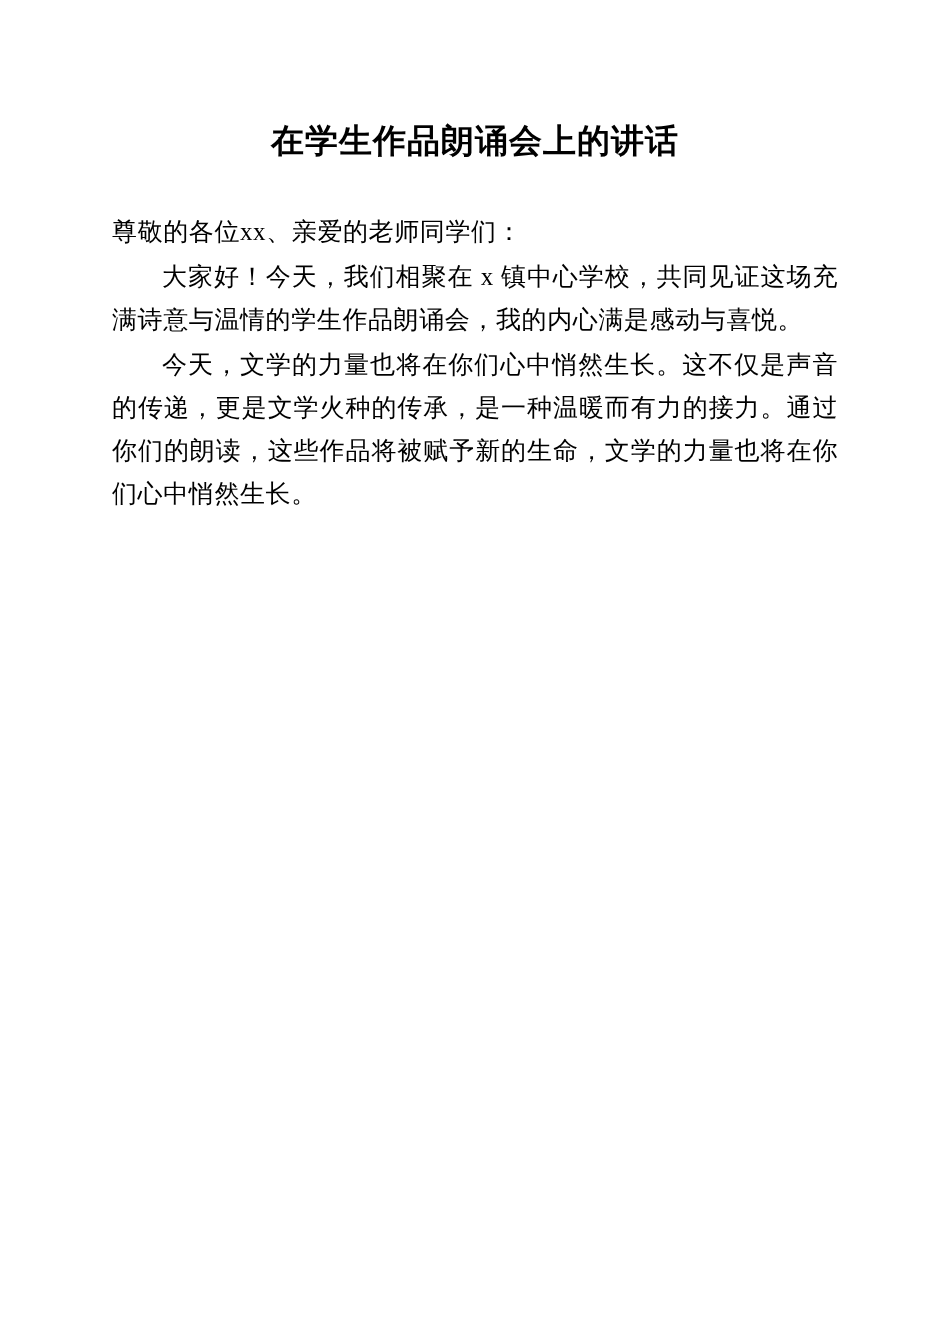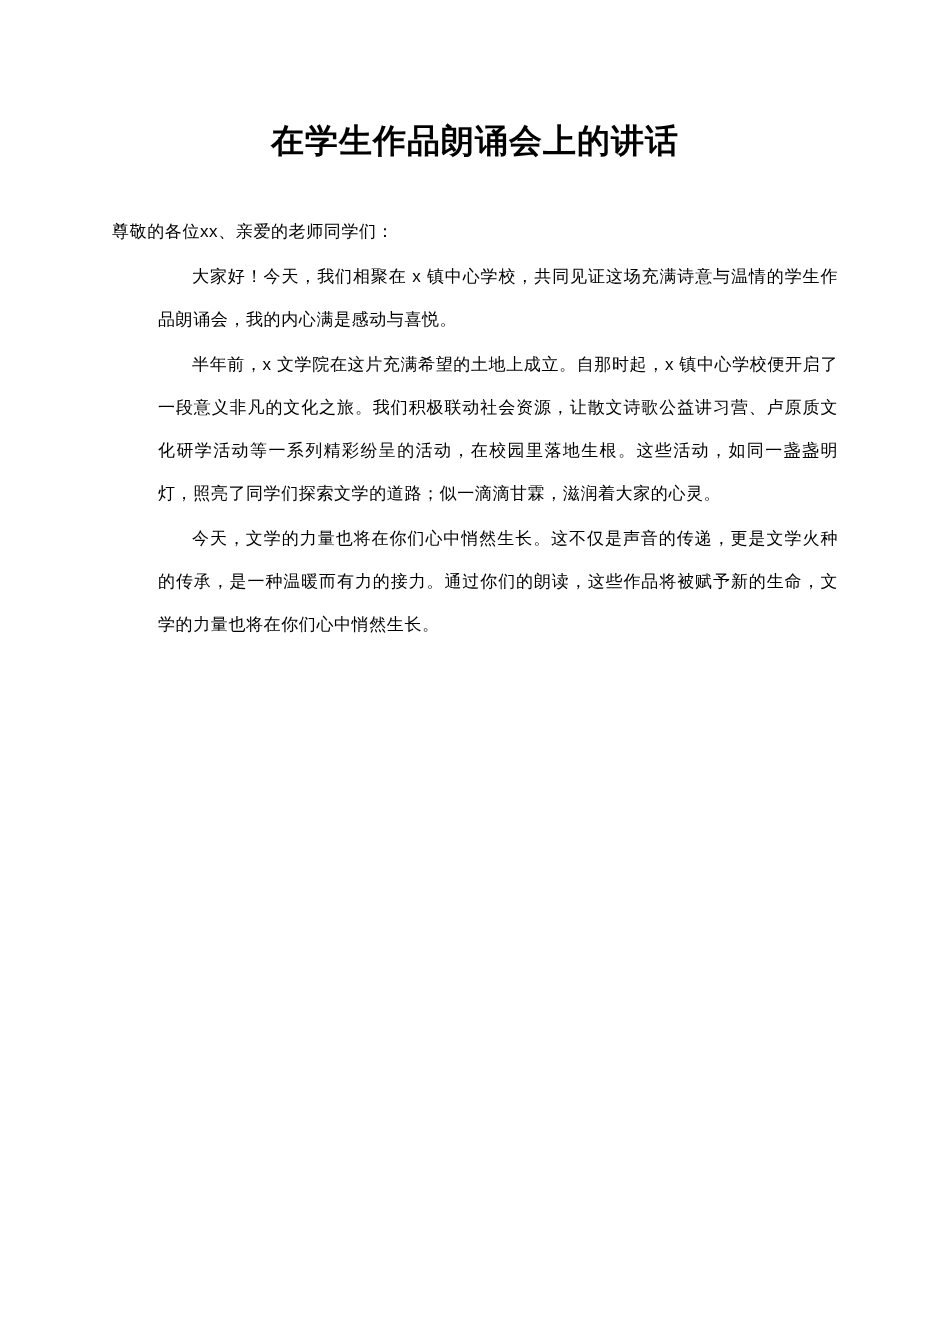--- a/index.html
+++ b/index.html
@@ -25,45 +25,43 @@
   .doc-title {
     text-align: center;
     font-size: 33px;
     font-weight: bold;
     letter-spacing: 1px;
     line-height: 1.4;
     margin: 0 0 46px 0;
     font-family: Liberation Sans, sans-serif;
   }
   .para {
-    font-size: 17px;
+    font-size: 25px;
     line-height: 43px;
     margin: 0 0 2px 0;
     text-align: justify;
     text-justify: inter-ideograph;
     letter-spacing: 0.6px;
-    font-family: Liberation Sans, sans-serif;
+    font-family: Liberation Serif, serif;
   }
   .indent {
     text-indent: 2em;
-    margin-left: 46px;
   }
   .no-indent {
     text-indent: 0;
   }
 </style>
 </head>
 <body>
 
 <div class="page">
 
   <h1 class="doc-title">在学生作品朗诵会上的讲话</h1>
 
   <p class="para no-indent">尊敬的各位xx、亲爱的老师同学们：</p>
 
   <p class="para indent">大家好！今天，我们相聚在 x 镇中心学校，共同见证这场充满诗意与温情的学生作品朗诵会，我的内心满是感动与喜悦。</p>
 
-  <p class="para indent">半年前，x 文学院在这片充满希望的土地上成立。自那时起，x 镇中心学校便开启了一段意义非凡的文化之旅。我们积极联动社会资源，让散文诗歌公益讲习营、卢原质文化研学活动等一系列精彩纷呈的活动，在校园里落地生根。这些活动，如同一盏盏明灯，照亮了同学们探索文学的道路；似一滴滴甘霖，滋润着大家的心灵。</p>
 
 
   <p class="para indent">今天，文学的力量也将在你们心中悄然生长。这不仅是声音的传递，更是文学火种的传承，是一种温暖而有力的接力。通过你们的朗读，这些作品将被赋予新的生命，文学的力量也将在你们心中悄然生长。</p>
 
 </div>
 
 </body></html>

